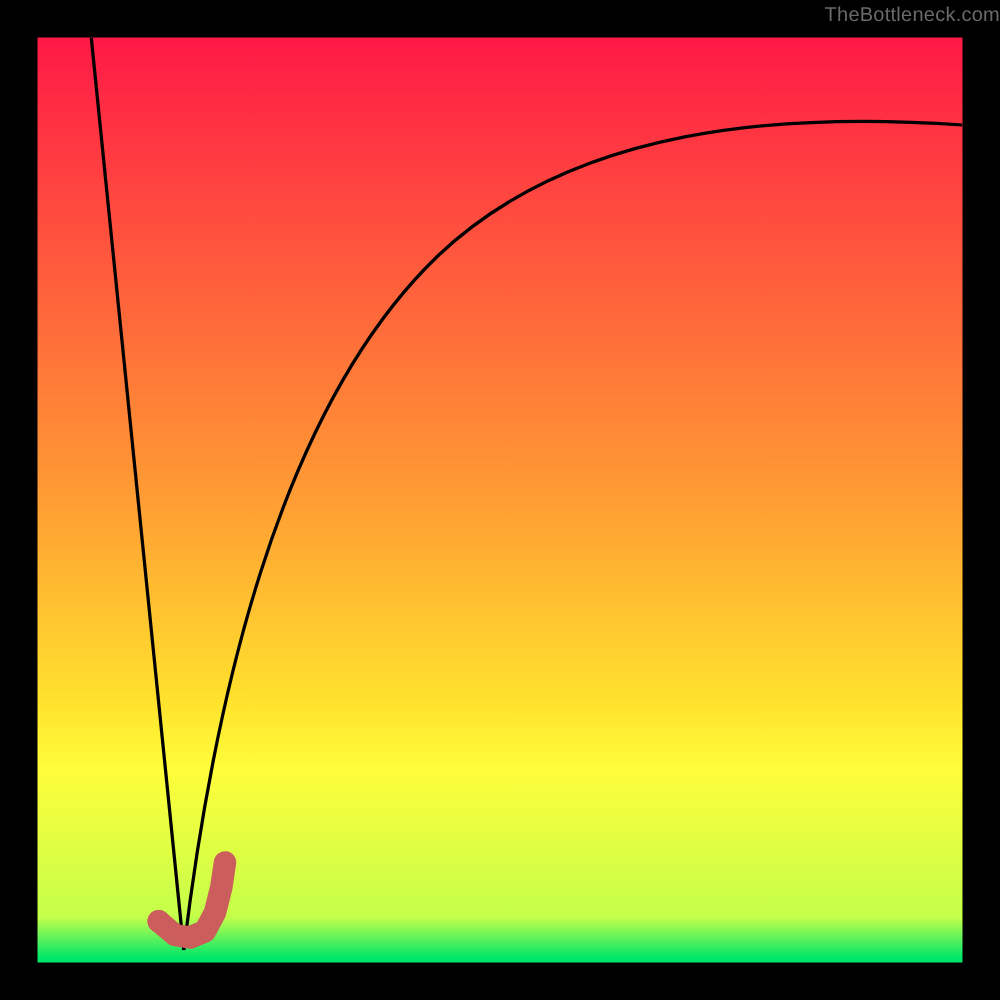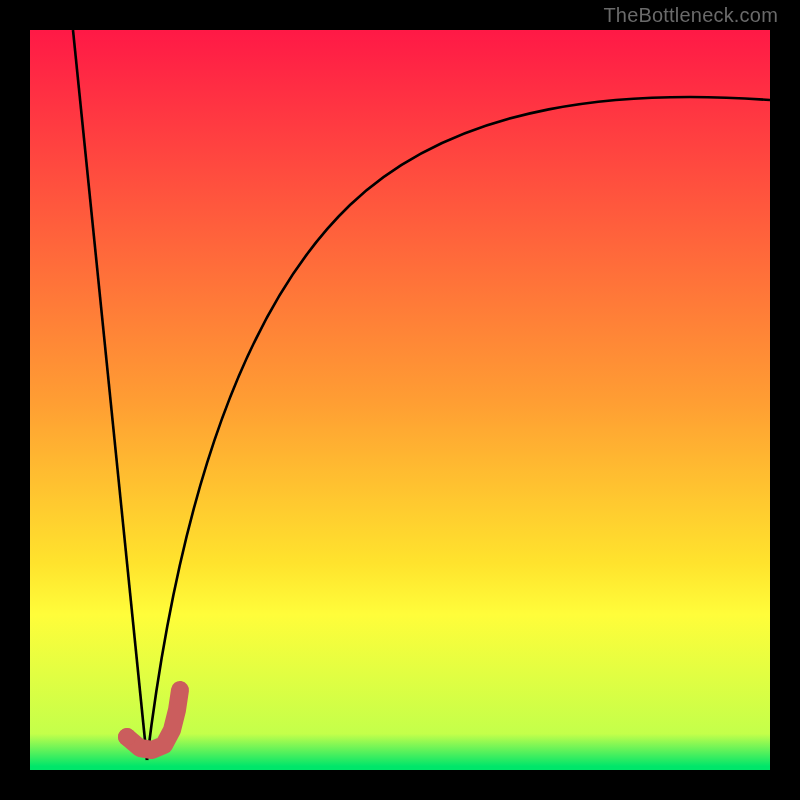--- a/index.html
+++ b/index.html
@@ -23,23 +23,23 @@
   .plot-area {
     position: absolute;
     left: 0;
     top: 0;
     width: 740px;
     height: 740px;
   }
   .attribution {
     position: absolute;
     top: 4px;
-    right: 22px;
+    right: 0;
     color: #6a6a6a;
-    font-size: 20px;
+    font-size: 16px;
     font-weight: 400;
     letter-spacing: 0.2px;
     user-select: none;
   }
 </style>
 </head>
 <body>
 
 <div class="frame">
   <div class="plot-area"></div>

